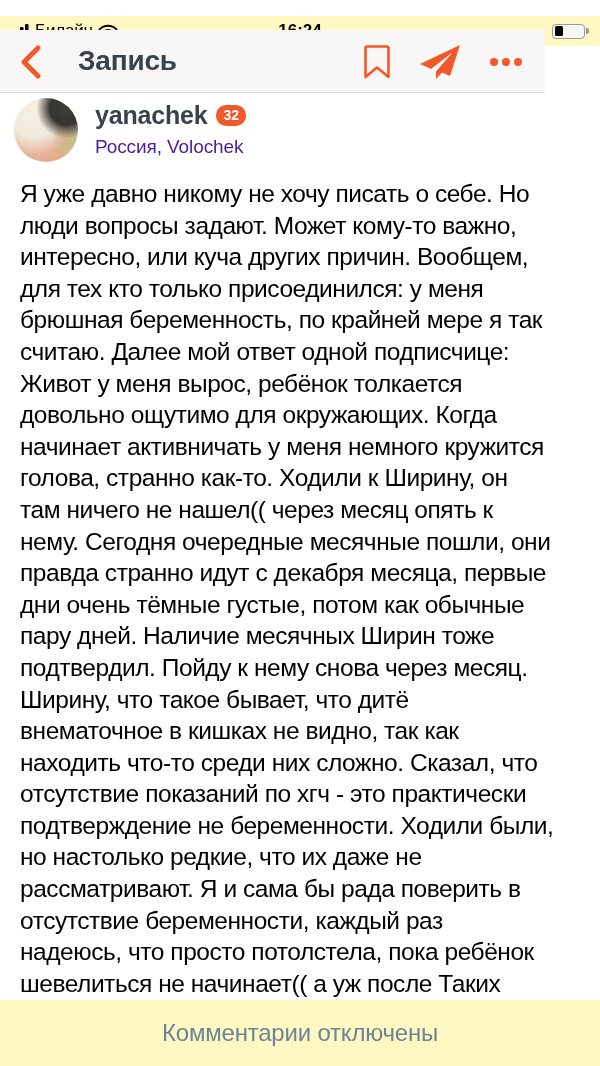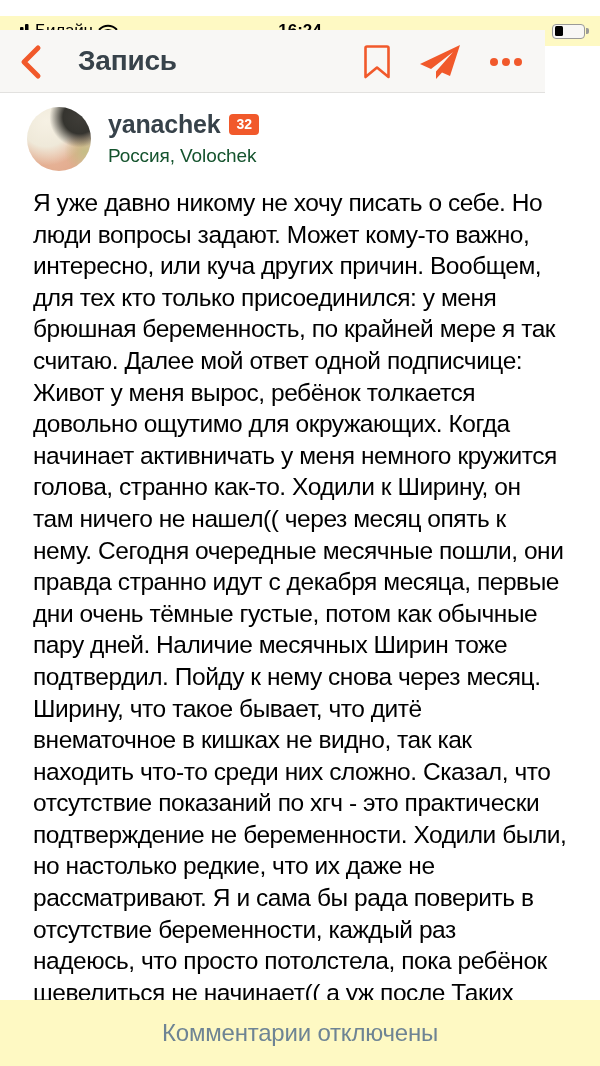--- a/index.html
+++ b/index.html
@@ -38,39 +38,39 @@
     background:#f8f7f5; border-bottom:1px solid #e2e1df;
   }
   .nav-back { position:absolute; left:16px; top:14px; width:30px; height:36px; cursor:pointer; }
   .nav-title {
     position:absolute; left:78px; top:15px;
     font-size:28px; font-weight:700; color:#37424a; letter-spacing:-0.2px;
   }
   .nav-actions { position:absolute; right:22px; top:0; height:63px; display:flex; align-items:center; gap:28px; }
   .nav-icon { display:flex; align-items:center; justify-content:center; cursor:pointer; }
   
-  .content { position:absolute; top:103px; left:0; width:600px;padding-left:13px; }
+  .content { position:absolute; top:94px; left:0; width:600px; }
   .user-row { display:flex; align-items:flex-start; padding:4px 20px 0 14px; }
   .avatar {
     width:64px; height:64px; border-radius:50%; flex:0 0 64px;
     background:
       radial-gradient(circle at 82% 16%, #3f3d38 0%, #35342f 22%, rgba(53,52,47,0) 40%),
       radial-gradient(circle at 90% 70%, #c5bd85 0%, rgba(197,189,133,0) 28%),
       radial-gradient(circle at 30% 22%, #f6f1e4 0%, #efe9d9 38%, rgba(239,233,217,0) 66%),
       radial-gradient(circle at 42% 70%, #e9b79c 0%, #e2ab8e 42%, rgba(226,171,142,0) 72%),
       #ddcebd;
   }
   .user-meta { margin-left:17px; padding-top:3px; }
   .user-name-line { display:flex; align-items:center; gap:9px; }
   .username { font-size:25px; font-weight:700; color:#37424a; letter-spacing:-0.2px; }
   .badge {
     background:#f1592b; color:#fff; font-size:14px; font-weight:700;
-    border-radius:4px; padding:3px 7px 4px; line-height:1;
+    border-radius:10px; padding:3px 7px 4px; line-height:1;
   }
-  .location { font-size:19px; color:#14532d; margin-top:6px; letter-spacing:-0.1px; }
+  .location { font-size:19px; color:#4c1d95; margin-top:6px; letter-spacing:-0.1px; }
   
   .post-text { margin:16px 20px 0 20px; }
   .body-line {
     font-size:24.5px; line-height:31.6px; color:#000000;
     letter-spacing:-0.45px; white-space:nowrap;
   }
   
   .footer {
     position:absolute; left:0; bottom:0; width:600px; height:66px;
     background:#fef9c3; display:flex; align-items:center; justify-content:center;

